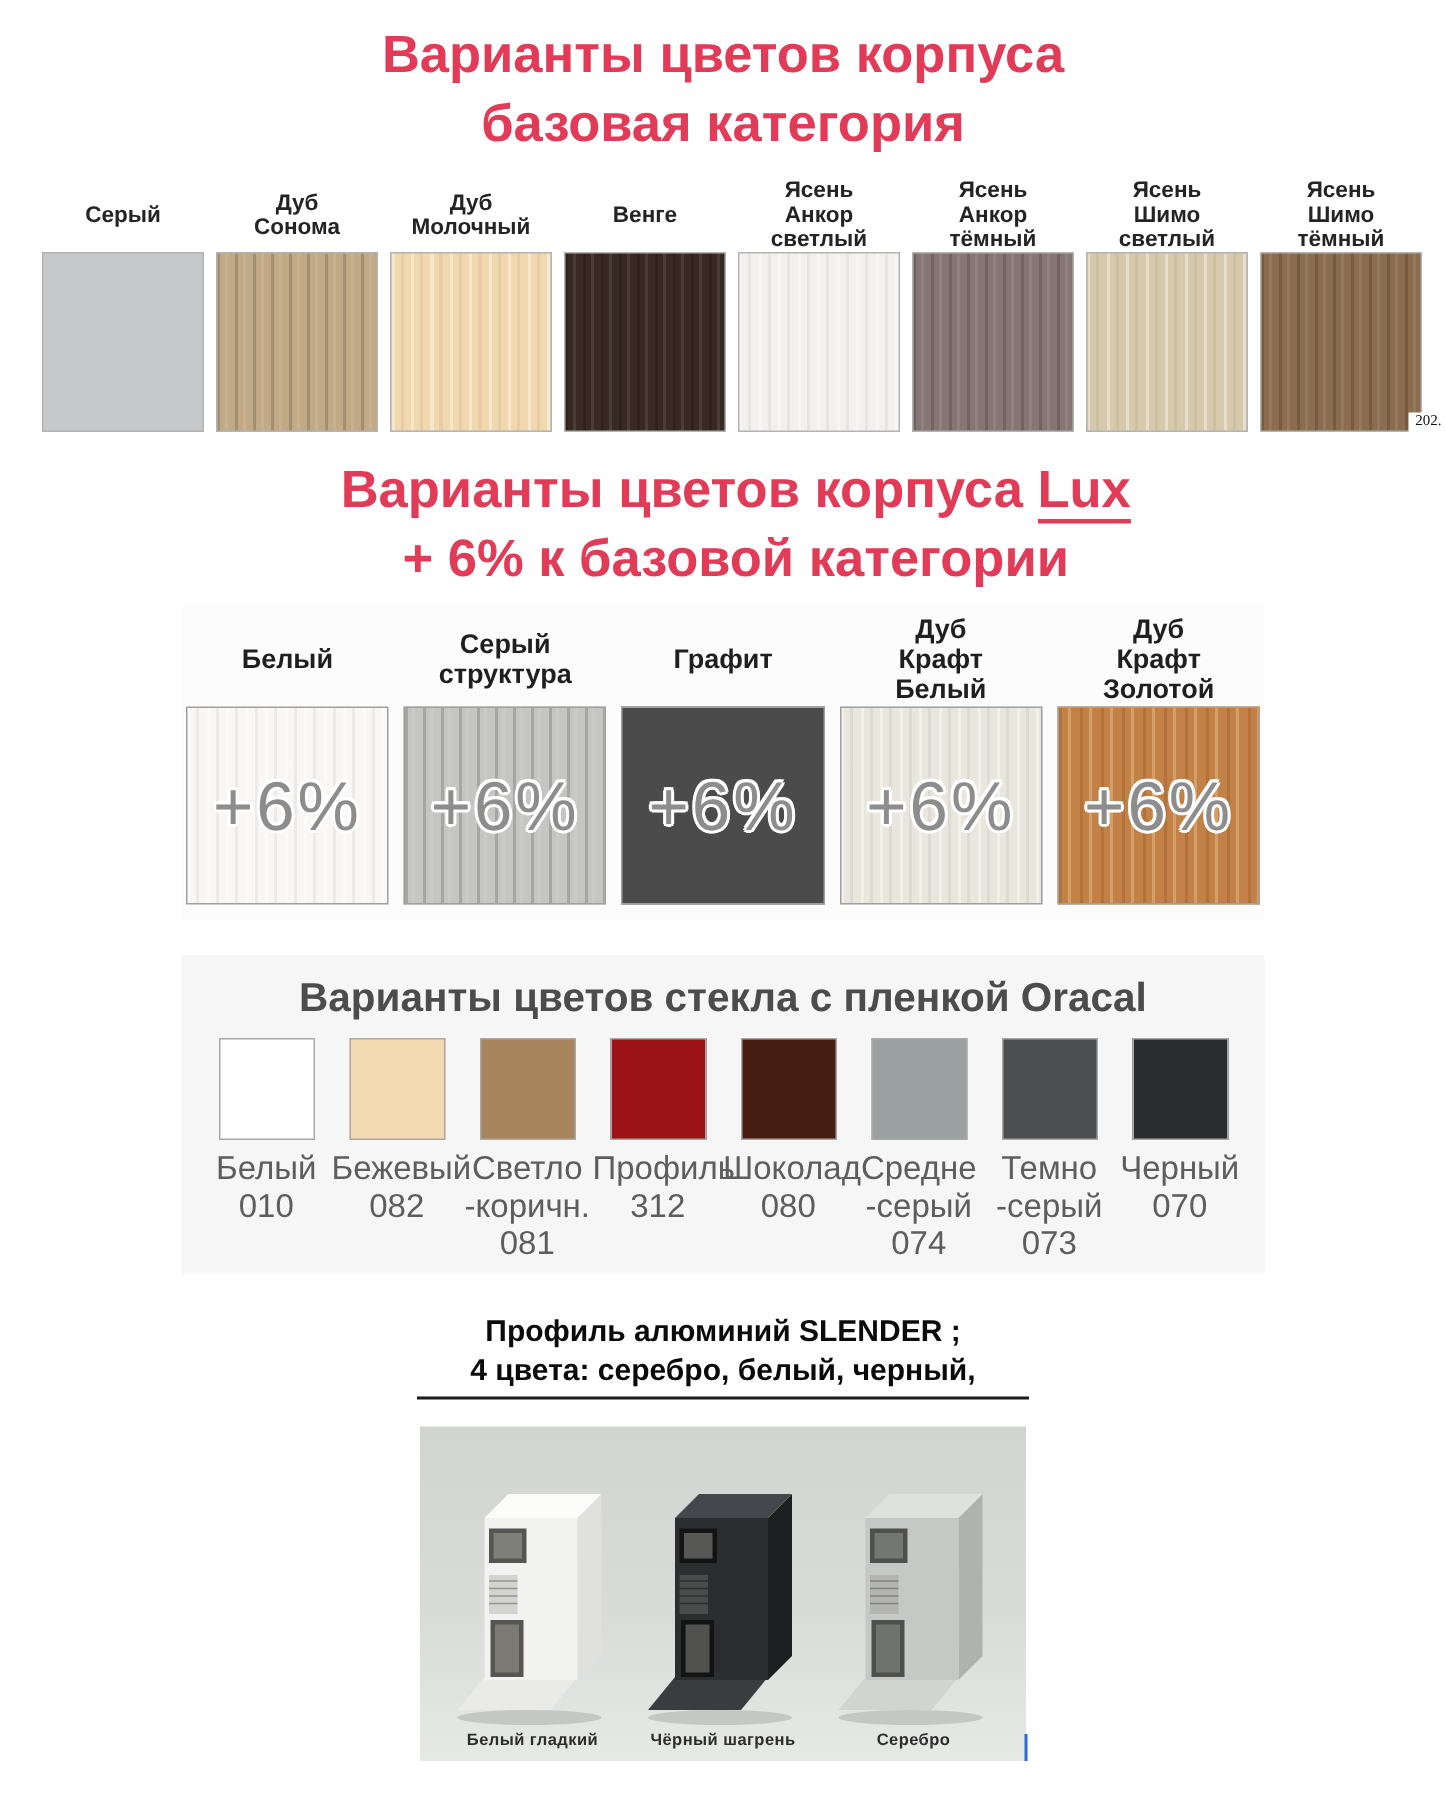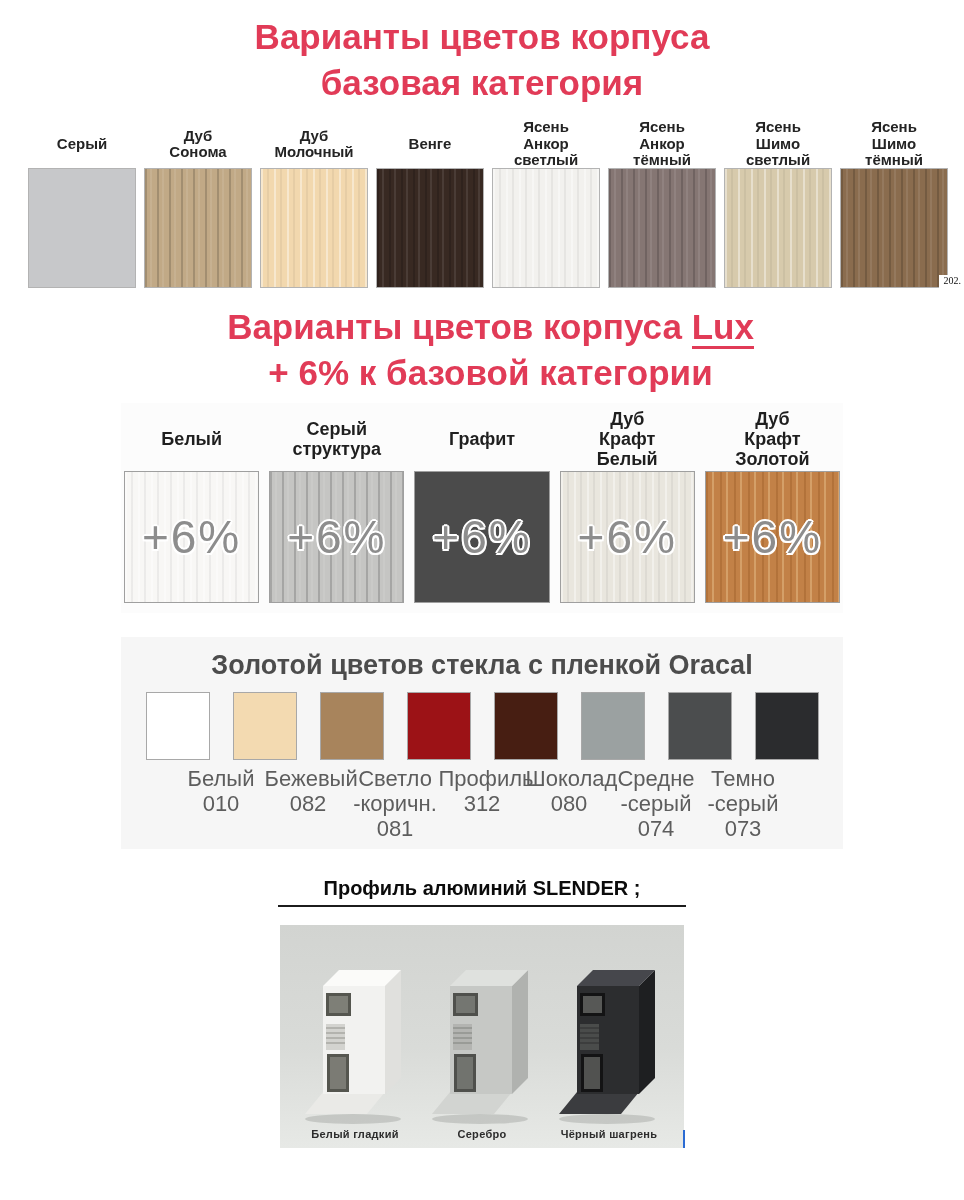--- a/index.html
+++ b/index.html
@@ -164,21 +164,21 @@
       <div class="swatch tex-wood-light" style="background-color: rgb(233, 230, 222);">
         <span class="plus">+6%</span>
       </div>
       <div class="swatch tex-wood-gold" style="background-color: rgb(194, 129, 71);">
         <span class="plus">+6%</span>
       </div>
     </div>
 </div>
 
 <div class="oracal-card">
-  <div class="oracal-heading">Золотой цветов стекла с пленкой Oracal</div>
+  <div class="oracal-heading">Варианты цветов стекла с пленкой Oracal</div>
   <div class="oracal-swatches" id="oracal-swatches">
       <div class="ocell">
         <div class="swatch tex-flat" style="background-color: rgb(255, 255, 255);"></div>
       </div>
       <div class="ocell">
         <div class="swatch tex-flat" style="background-color: rgb(243, 218, 177);"></div>
       </div>
       <div class="ocell">
         <div class="swatch tex-flat" style="background-color: rgb(168, 132, 92);"></div>
       </div>
@@ -223,25 +223,30 @@
       <div class="ocell">
         <div>Средне</div>
         <div>-серый</div>
         <div>074</div>
       </div>
       <div class="ocell">
         <div>Темно</div>
         <div>-серый</div>
         <div>073</div>
       </div>
+      <div class="ocell">
+        <div>Черный</div>
+        <div>070</div>
+      </div>
     </div>
 </div>
 
 <div class="profile-text">
   <div>Профиль алюминий SLENDER ;</div>
+  <div>4 цвета: серебро, белый, черный,</div>
 </div>
 <div class="hr-line"></div>
 
 <div class="photo" id="profile-photo">
   <div class="pcol">
       <svg width="104" height="170" viewBox="0 0 104 170">
     <ellipse cx="50" cy="163" rx="48" ry="5" fill="rgba(60,65,60,0.18)"></ellipse>
     <polygon points="2,158 20,136 82,136 64,158" fill="#eaeae7"></polygon>
     <polygon points="82,30 98,14 98,122 82,138" fill="#e0e0dd"></polygon>
     <polygon points="20,30 36,14 98,14 82,30" fill="#fbfbf9"></polygon>
@@ -254,49 +259,49 @@
     <line x1="23" y1="82" x2="42" y2="82" stroke="#55564f" stroke-width="1" opacity="0.5"></line>
     <line x1="23" y1="87" x2="42" y2="87" stroke="#55564f" stroke-width="1" opacity="0.5"></line>
     <rect x="24" y="98" width="22" height="38" fill="#55564f"></rect>
     <rect x="27" y="101" width="16" height="32" fill="#9a9b93" opacity="0.55"></rect>
   </svg>
       <div class="plabel">Белый гладкий</div>
     </div>
     <div class="pcol">
       <svg width="104" height="170" viewBox="0 0 104 170">
     <ellipse cx="50" cy="163" rx="48" ry="5" fill="rgba(60,65,60,0.18)"></ellipse>
+    <polygon points="2,158 20,136 82,136 64,158" fill="#3b3c3f"></polygon>
+    <polygon points="82,30 98,14 98,122 82,138" fill="#1e1f21"></polygon>
+    <polygon points="20,30 36,14 98,14 82,30" fill="#46474c"></polygon>
+    <rect x="20" y="30" width="62" height="108" fill="#2c2d2f"></rect>
+    <rect x="23" y="37" width="25" height="23" fill="#131314"></rect>
+    <rect x="26" y="40" width="19" height="17" fill="#858782" opacity="0.6"></rect>
+    <rect x="23" y="68" width="19" height="26" fill="#858782" opacity="0.35"></rect>
+    <line x1="23" y1="72" x2="42" y2="72" stroke="#131314" stroke-width="1" opacity="0.5"></line>
+    <line x1="23" y1="77" x2="42" y2="77" stroke="#131314" stroke-width="1" opacity="0.5"></line>
+    <line x1="23" y1="82" x2="42" y2="82" stroke="#131314" stroke-width="1" opacity="0.5"></line>
+    <line x1="23" y1="87" x2="42" y2="87" stroke="#131314" stroke-width="1" opacity="0.5"></line>
+    <rect x="24" y="98" width="22" height="38" fill="#131314"></rect>
+    <rect x="27" y="101" width="16" height="32" fill="#858782" opacity="0.55"></rect>
+  </svg>
+      <div class="plabel">Чёрный шагрень</div>
+    </div>
+    <div class="pcol">
+      <svg width="104" height="170" viewBox="0 0 104 170">
+    <ellipse cx="50" cy="163" rx="48" ry="5" fill="rgba(60,65,60,0.18)"></ellipse>
     <polygon points="2,158 20,136 82,136 64,158" fill="#d2d4d1"></polygon>
     <polygon points="82,30 98,14 98,122 82,138" fill="#b0b2af"></polygon>
     <polygon points="20,30 36,14 98,14 82,30" fill="#dfe1de"></polygon>
     <rect x="20" y="30" width="62" height="108" fill="#c6c8c5"></rect>
     <rect x="23" y="37" width="25" height="23" fill="#4f504c"></rect>
     <rect x="26" y="40" width="19" height="17" fill="#8e908b" opacity="0.6"></rect>
     <rect x="23" y="68" width="19" height="26" fill="#8e908b" opacity="0.35"></rect>
     <line x1="23" y1="72" x2="42" y2="72" stroke="#4f504c" stroke-width="1" opacity="0.5"></line>
     <line x1="23" y1="77" x2="42" y2="77" stroke="#4f504c" stroke-width="1" opacity="0.5"></line>
     <line x1="23" y1="82" x2="42" y2="82" stroke="#4f504c" stroke-width="1" opacity="0.5"></line>
     <line x1="23" y1="87" x2="42" y2="87" stroke="#4f504c" stroke-width="1" opacity="0.5"></line>
     <rect x="24" y="98" width="22" height="38" fill="#4f504c"></rect>
     <rect x="27" y="101" width="16" height="32" fill="#8e908b" opacity="0.55"></rect>
   </svg>
       <div class="plabel">Серебро</div>
     </div>
-    <div class="pcol">
-      <svg width="104" height="170" viewBox="0 0 104 170">
-    <ellipse cx="50" cy="163" rx="48" ry="5" fill="rgba(60,65,60,0.18)"></ellipse>
-    <polygon points="2,158 20,136 82,136 64,158" fill="#3b3c3f"></polygon>
-    <polygon points="82,30 98,14 98,122 82,138" fill="#1e1f21"></polygon>
-    <polygon points="20,30 36,14 98,14 82,30" fill="#46474c"></polygon>
-    <rect x="20" y="30" width="62" height="108" fill="#2c2d2f"></rect>
-    <rect x="23" y="37" width="25" height="23" fill="#131314"></rect>
-    <rect x="26" y="40" width="19" height="17" fill="#858782" opacity="0.6"></rect>
-    <rect x="23" y="68" width="19" height="26" fill="#858782" opacity="0.35"></rect>
-    <line x1="23" y1="72" x2="42" y2="72" stroke="#131314" stroke-width="1" opacity="0.5"></line>
-    <line x1="23" y1="77" x2="42" y2="77" stroke="#131314" stroke-width="1" opacity="0.5"></line>
-    <line x1="23" y1="82" x2="42" y2="82" stroke="#131314" stroke-width="1" opacity="0.5"></line>
-    <line x1="23" y1="87" x2="42" y2="87" stroke="#131314" stroke-width="1" opacity="0.5"></line>
-    <rect x="24" y="98" width="22" height="38" fill="#131314"></rect>
-    <rect x="27" y="101" width="16" height="32" fill="#858782" opacity="0.55"></rect>
-  </svg>
-      <div class="plabel">Чёрный шагрень</div>
-    </div>
     <div class="accent-line" style="background: rgb(43, 107, 211);"></div>
 </div>
 
 </body></html>

